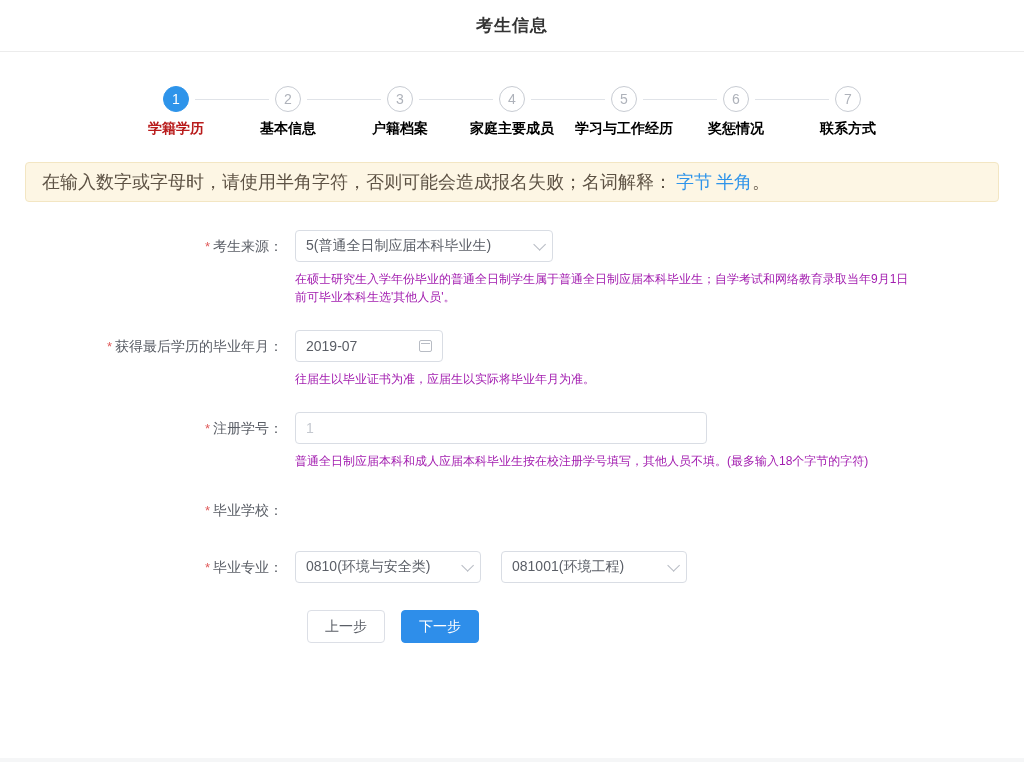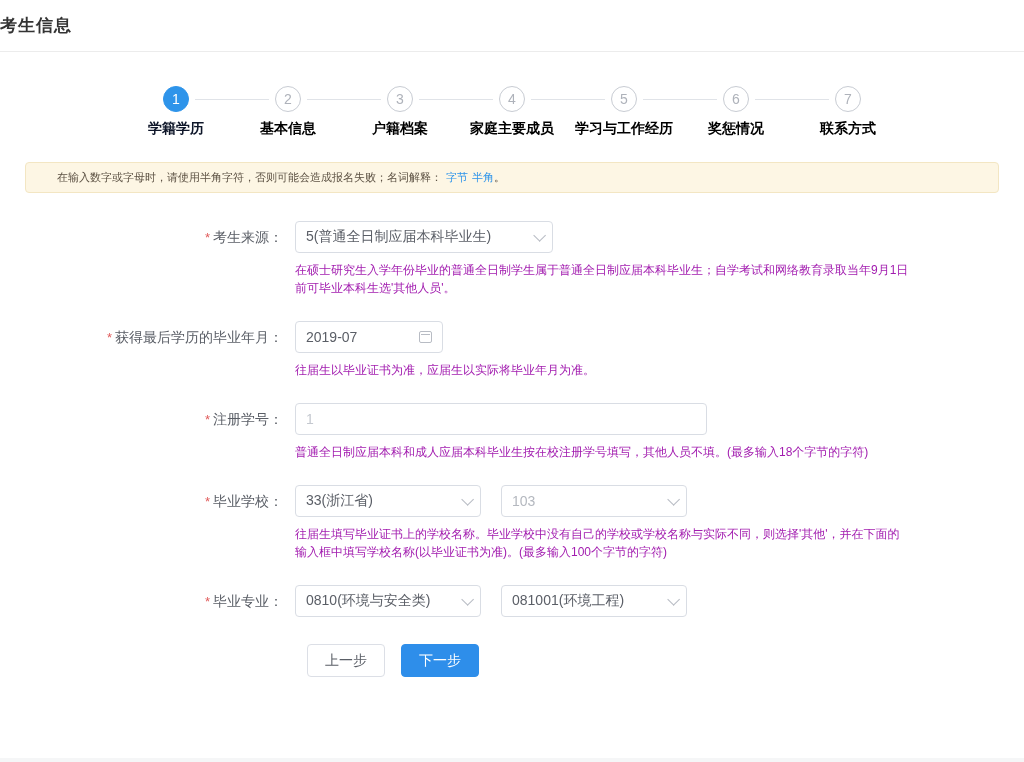--- a/index.html
+++ b/index.html
@@ -7,21 +7,21 @@
   body {
     font-family: "Liberation Sans", "DejaVu Sans", sans-serif;
     background: #ffffff;
     color: #606266;
   }
   .page { width: 1024px; height: 762px; background: #fff; position: relative; }
 
   
   .header {
     height: 52px;
-    display: flex; align-items: center; 
+    display: flex; align-items: center; justify-content: center;
     border-bottom: 1px solid #ececec;
     background: #fff;
   }
   .header h1 { font-size: 17px; font-weight: 700; color: #333; letter-spacing: 1px; }
 
   
   .stepper {
     margin-top: 34px;
     display: flex;
     justify-content: center;
@@ -55,30 +55,30 @@
     border-color: #2e94ea;
     color: #fff;
   }
   .step-label {
     margin-top: 8px;
     font-size: 14px;
     font-weight: 700;
     color: #000000;
     white-space: nowrap;
   }
-  .step.active .step-label { color: #0f172a; }
+  .step.active .step-label { color: #b91c1c; }
 
   
   .notice {
     margin: 24px 25px 12px 25px;
     background: #fdf6e4;
     border: 1px solid #f3e6c3;
     border-radius: 4px;
-    padding: 7px 31px;
-    font-size: 11px;
+    padding: 7px 16px;
+    font-size: 18px;
     color: #5d5244;
   }
   .notice a {
     color: #2e94ea;
     text-decoration: none;
     margin-left: 4px;
     cursor: pointer;
   }
 
   
@@ -266,33 +266,20 @@
         <div class="textbox w-wide">
           <input type="text" placeholder="1" style="">
         </div>
         <p class="help">普通全日制应届本科和成人应届本科毕业生按在校注册学号填写，其他人员不填。(最多输入18个字节的字符)</p>
       </div>
     </div>
 
     <div class="form-row gap-md">
       <div class="form-label">
         <span class="req">*</span><span>毕业学校：</span>
-      </div>
-      <div class="form-control">
-        <div class="ctrl-line">
-          <div class="select w-half">
-            <span class="select-value">33(浙江省)</span>
-            <span class="chevron"></span>
-          </div>
-          <div class="select w-half">
-            <span class="select-value value-muted">103</span>
-            <span class="chevron"></span>
-          </div>
-        </div>
-        <p class="help">往届生填写毕业证书上的学校名称。毕业学校中没有自己的学校或学校名称与实际不同，则选择'其他'，并在下面的输入框中填写学校名称(以毕业证书为准)。(最多输入100个字节的字符)</p>
       </div>
     </div>
 
     <div class="form-row">
       <div class="form-label">
         <span class="req">*</span><span>毕业专业：</span>
       </div>
       <div class="form-control">
         <div class="ctrl-line">
           <div class="select w-half">

